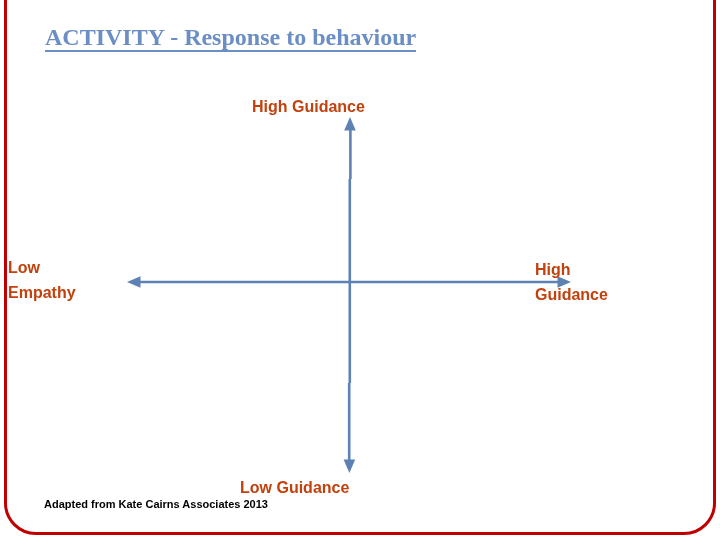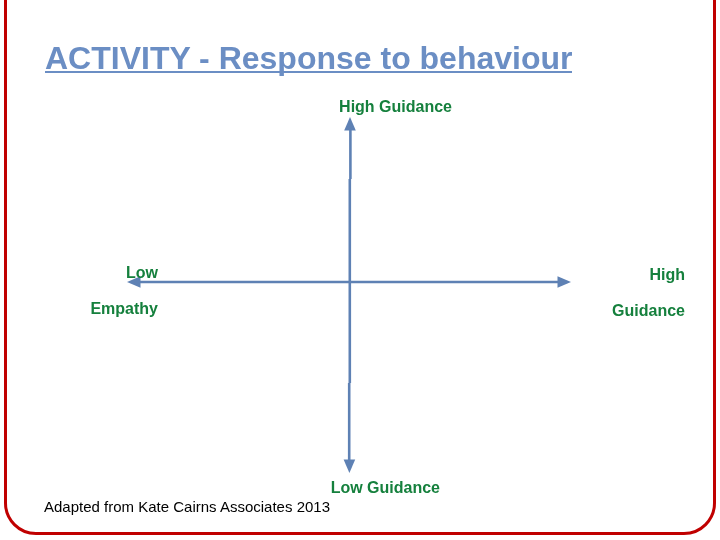--- a/index.html
+++ b/index.html
@@ -21,61 +21,62 @@
     right: 4px;
     top: -34px;
     bottom: 5px;
     border: 3px solid var(--border-red, #C00000);
     border-radius: 32px;
     pointer-events: none;
   }
   .slide-title {
     position: absolute;
     left: 45px;
-    top: 40px;
-    font-size: 32px;
+    top: 24px;
+    font-size: 24px;
     font-weight: bold;
     color: var(--title-blue, #6B8EC4);
     white-space: nowrap;
+    font-family: Liberation Serif, serif;
   }
   .slide-title .underlined {
     display: inline-block;
     border-bottom: 2px solid var(--title-blue, #6B8EC4);
     padding-bottom: 2px;
     line-height: 22px;
   }
   .axes-svg {
     position: absolute;
     left: 0;
     top: 0;
     width: 720px;
     height: 540px;
   }
   .axis-label {
     position: absolute;
     font-size: 16px;
     font-weight: bold;
-    color: #15803d;
-    text-align: right;
+    color: #c2410c;
+    text-align: left;
     line-height: 18px;
   }
   .axis-label.two-line {
     white-space: pre-line;
-    line-height: 36px;
+    line-height: 25px;
   }
   .label-high-guidance { left: 252px; top: 98px;  width: 200px; }
   .label-low-guidance  { left: 240px; top: 479px; width: 200px; }
   .label-low-empathy   { left: 8px;   top: 255px; width: 150px; }
   .label-high-empathy  { left: 535px; top: 257px; width: 150px; }
   .footer-credit {
     position: absolute;
     left: 44px;
     top: 498px;
-    font-size: 15px;
-    font-weight: normal;
+    font-size: 11px;
+    font-weight: bold;
     color: #000;
     white-space: nowrap;
   }
 </style>
 </head>
 <body>
 
 <div class="slide-border"></div>
 
 <div class="slide-title">

